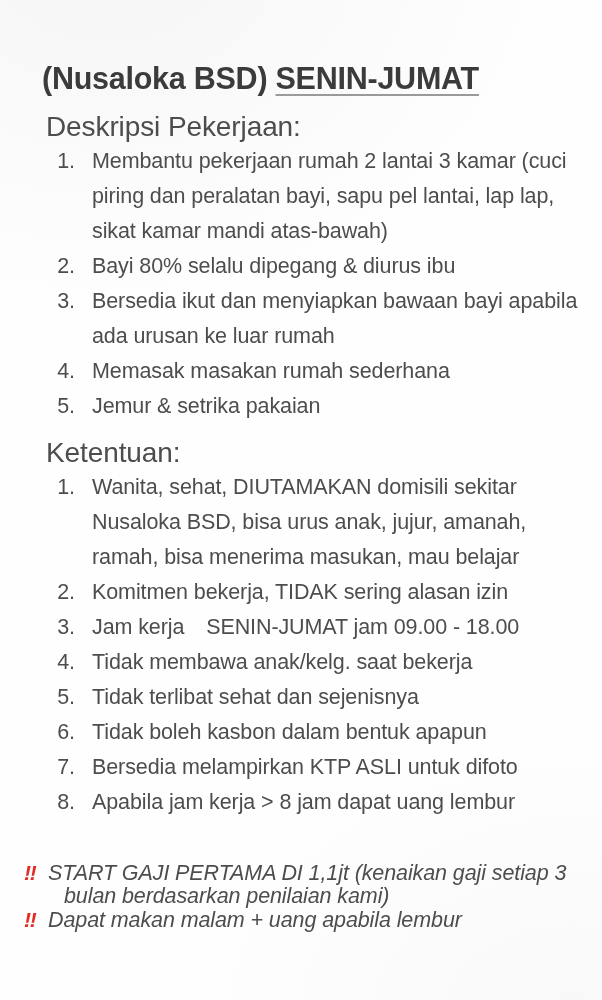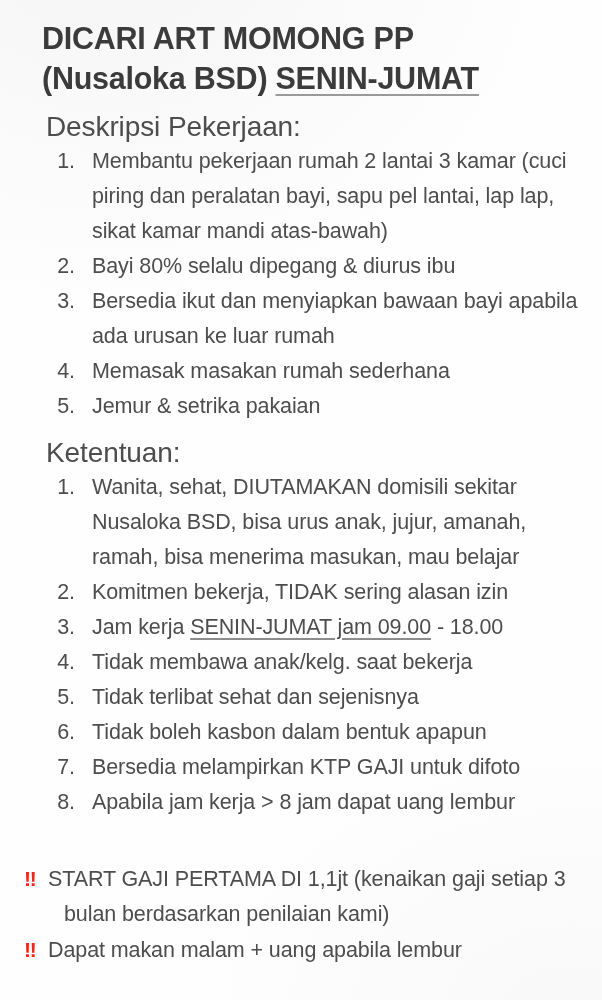--- a/index.html
+++ b/index.html
@@ -76,57 +76,58 @@
   ol.items > li > .num {
     position: absolute;
     left: 0;
     top: 0;
     width: 33px;
     text-align: right;
     color: #4d4d4d;
   }
   ol.items > li .body { display: block; }
   ol.items > li .body .u {
-    text-decoration: underline;
     text-decoration-thickness: 1.5px;
     text-underline-offset: 4px;
     text-decoration-color: #8c8c8c;
+    margin-left: 16px;
   }
 
   
   .gap-after-desc { height: 11px; }
   .gap-before-notes { height: 41px; }
 
   
   .notes { margin: 0; padding: 0 0 0 2px; }
   .note {
     font-size: 21.5px;
     color: #4d4d4d;
-    line-height: 35px;
+    line-height: 23px;
     letter-spacing: -0.1px;
     text-indent: -20px;
     padding-left: 20px;
+    font-style: italic;
   }
   .bang {
     color: #e32b23;
     font-weight: 700;
     letter-spacing: -1px;
     font-size: 21px;
     padding-right: 4px;
     display: inline-block;
   }
 </style>
 </head>
 <body>
 
 <div id="page">
   <div id="content">
 
     <h1 class="title">
-      <span>DICARI ART MOMONG PP</span><br>
+      <br>
       <span>(Nusaloka BSD) </span><span class="u">SENIN-JUMAT</span>
     </h1>
 
     <div class="section">
       <div class="section-head">Deskripsi Pekerjaan:</div>
       <ol class="items">
         <li>
           <span class="num">1.</span>
           <span class="body">Membantu pekerjaan rumah 2 lantai 3 kamar (cuci piring dan peralatan bayi, sapu pel lantai, lap lap, sikat kamar mandi atas-bawah)</span>
         </li>
@@ -173,21 +174,21 @@
         <li>
           <span class="num">5.</span>
           <span class="body">Tidak terlibat sehat dan sejenisnya</span>
         </li>
         <li>
           <span class="num">6.</span>
           <span class="body">Tidak boleh kasbon dalam bentuk apapun</span>
         </li>
         <li>
           <span class="num">7.</span>
-          <span class="body">Bersedia melampirkan KTP GAJI untuk difoto</span>
+          <span class="body">Bersedia melampirkan KTP ASLI untuk difoto</span>
         </li>
         <li>
           <span class="num">8.</span>
           <span class="body">Apabila jam kerja &gt; 8 jam dapat uang lembur</span>
         </li>
       </ol>
     </div>
 
     <div class="gap-before-notes"></div>
 

